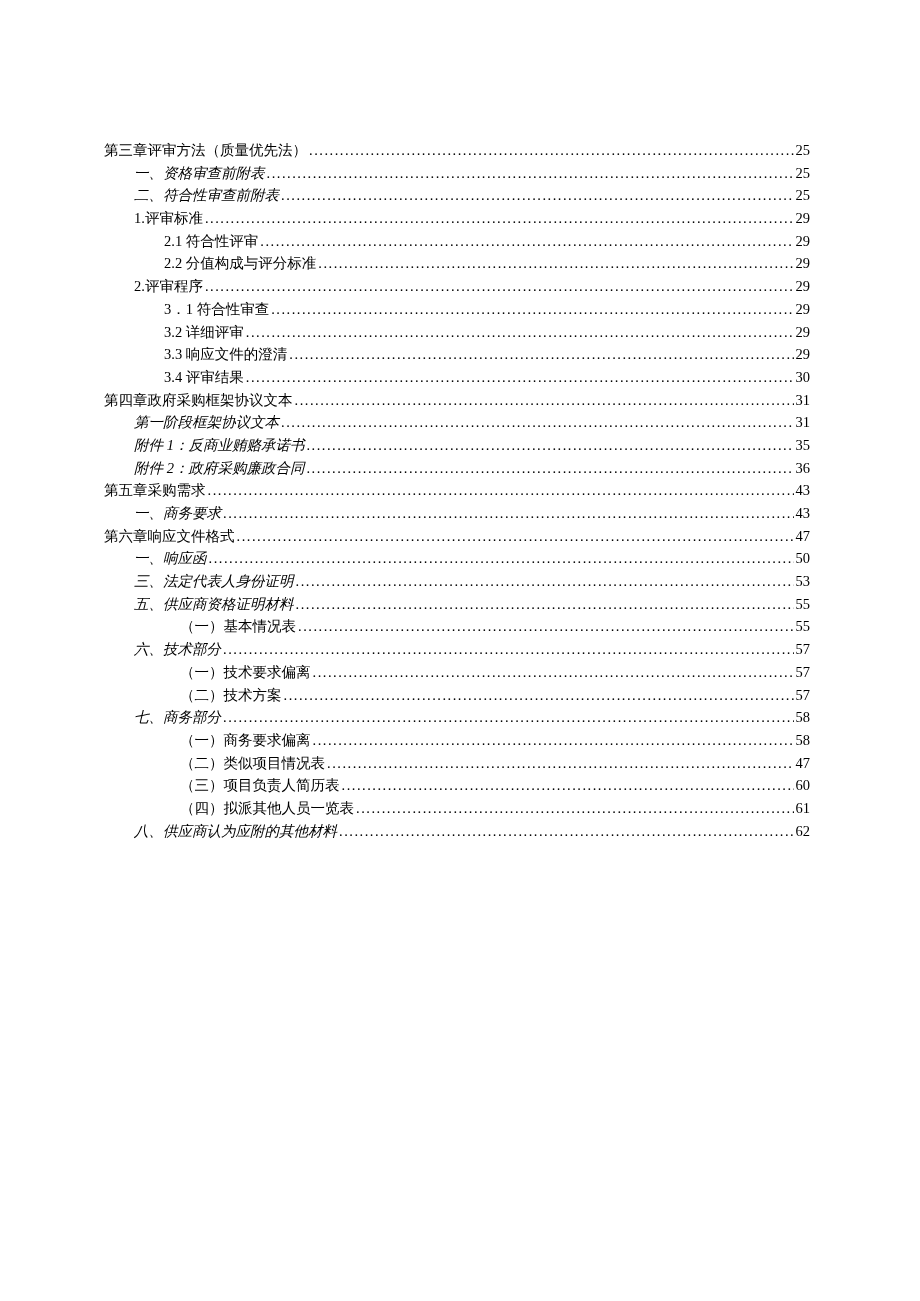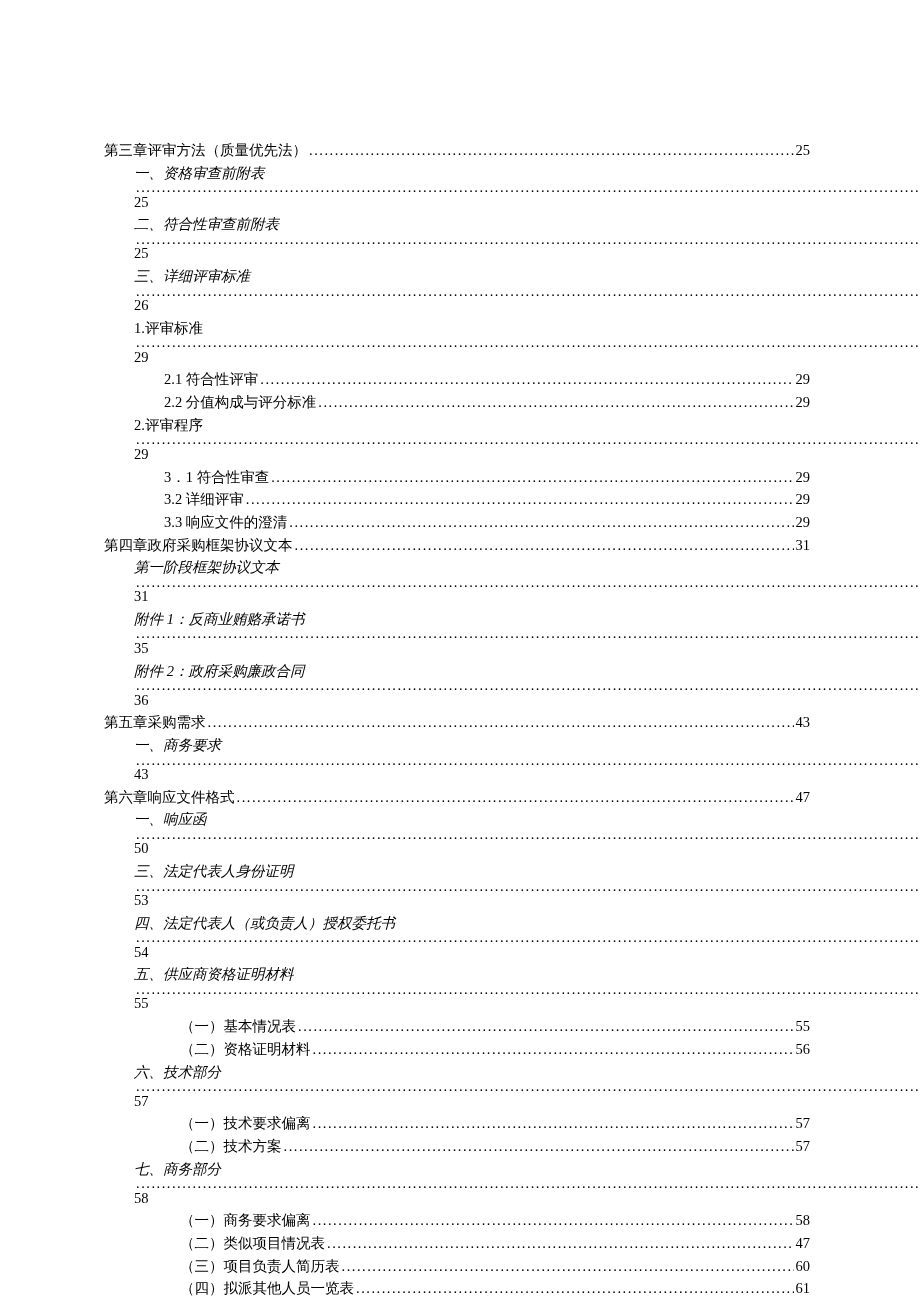--- a/index.html
+++ b/index.html
@@ -13,21 +13,21 @@
     min-height: 1301px;
     padding: 143px 110px 0 104px;
     box-sizing: border-box;
     font-family: "SimSun", "宋体", serif;
     font-size: 14.5px;
     color: #000;
     line-height: 1.0;
   }
   .toc-line {
     display: flex;
-    align-items: flex-start;
+    align-items: center;
     margin: 0 0 8.2px 0;
     white-space: nowrap;
   }
   .toc-text {
     flex: 0 0 auto;
   }
   .toc-leader {
     flex: 1 1 auto;
     overflow: hidden;
     letter-spacing: 1.5px;
@@ -35,21 +35,21 @@
     margin: 0 2px;
   }
   .toc-leader::after {
     content: "..................................................................................................................................................................";
   }
   .toc-page {
     flex: 0 0 auto;
   }
   .italic { font-style: italic; }
   .lvl1 { padding-left: 0px; }
-  .lvl2 { padding-left: 30px; flex-direction: column; }
+  .lvl2 { padding-left: 30px; }
   .lvl3 { padding-left: 60px; }
   .lvl4 { padding-left: 76px; }
 </style>
 </head>
 <body>
 
 <div class="page">
   <div id="toc-container">
       <div class="toc-line lvl1">
         <span class="toc-text">第三章评审方法（质量优先法）</span>
@@ -60,25 +60,20 @@
         <span class="toc-text italic">一、资格审查前附表</span>
         <span class="toc-leader"></span>
         <span class="toc-page">25</span>
       </div>
       <div class="toc-line lvl2">
         <span class="toc-text italic">二、符合性审查前附表</span>
         <span class="toc-leader"></span>
         <span class="toc-page">25</span>
       </div>
       <div class="toc-line lvl2">
-        <span class="toc-text italic">三、详细评审标准</span>
-        <span class="toc-leader"></span>
-        <span class="toc-page">26</span>
-      </div>
-      <div class="toc-line lvl2">
         <span class="toc-text">1.评审标准 </span>
         <span class="toc-leader"></span>
         <span class="toc-page">29</span>
       </div>
       <div class="toc-line lvl3">
         <span class="toc-text">2.1 符合性评审</span>
         <span class="toc-leader"></span>
         <span class="toc-page">29</span>
       </div>
       <div class="toc-line lvl3">
@@ -99,20 +94,25 @@
       <div class="toc-line lvl3">
         <span class="toc-text">3.2  详细评审 </span>
         <span class="toc-leader"></span>
         <span class="toc-page">29</span>
       </div>
       <div class="toc-line lvl3">
         <span class="toc-text">3.3  响应文件的澄清 </span>
         <span class="toc-leader"></span>
         <span class="toc-page">29</span>
       </div>
+      <div class="toc-line lvl3">
+        <span class="toc-text">3.4  评审结果 </span>
+        <span class="toc-leader"></span>
+        <span class="toc-page">30</span>
+      </div>
       <div class="toc-line lvl1">
         <span class="toc-text">第四章政府采购框架协议文本</span>
         <span class="toc-leader"></span>
         <span class="toc-page">31</span>
       </div>
       <div class="toc-line lvl2">
         <span class="toc-text italic">第一阶段框架协议文本</span>
         <span class="toc-leader"></span>
         <span class="toc-page">31</span>
       </div>
@@ -145,38 +145,28 @@
         <span class="toc-text italic">一、响应函</span>
         <span class="toc-leader"></span>
         <span class="toc-page">50</span>
       </div>
       <div class="toc-line lvl2">
         <span class="toc-text italic">三、法定代表人身份证明</span>
         <span class="toc-leader"></span>
         <span class="toc-page">53</span>
       </div>
       <div class="toc-line lvl2">
-        <span class="toc-text italic">四、法定代表人（或负责人）授权委托书</span>
-        <span class="toc-leader"></span>
-        <span class="toc-page">54</span>
-      </div>
-      <div class="toc-line lvl2">
         <span class="toc-text italic">五、供应商资格证明材料</span>
         <span class="toc-leader"></span>
         <span class="toc-page">55</span>
       </div>
       <div class="toc-line lvl4">
         <span class="toc-text">（一）基本情况表 </span>
         <span class="toc-leader"></span>
         <span class="toc-page">55</span>
-      </div>
-      <div class="toc-line lvl4">
-        <span class="toc-text">（二）资格证明材料 </span>
-        <span class="toc-leader"></span>
-        <span class="toc-page">56</span>
       </div>
       <div class="toc-line lvl2">
         <span class="toc-text italic">六、技术部分</span>
         <span class="toc-leader"></span>
         <span class="toc-page">57</span>
       </div>
       <div class="toc-line lvl4">
         <span class="toc-text">（一）技术要求偏离 </span>
         <span class="toc-leader"></span>
         <span class="toc-page">57</span>

